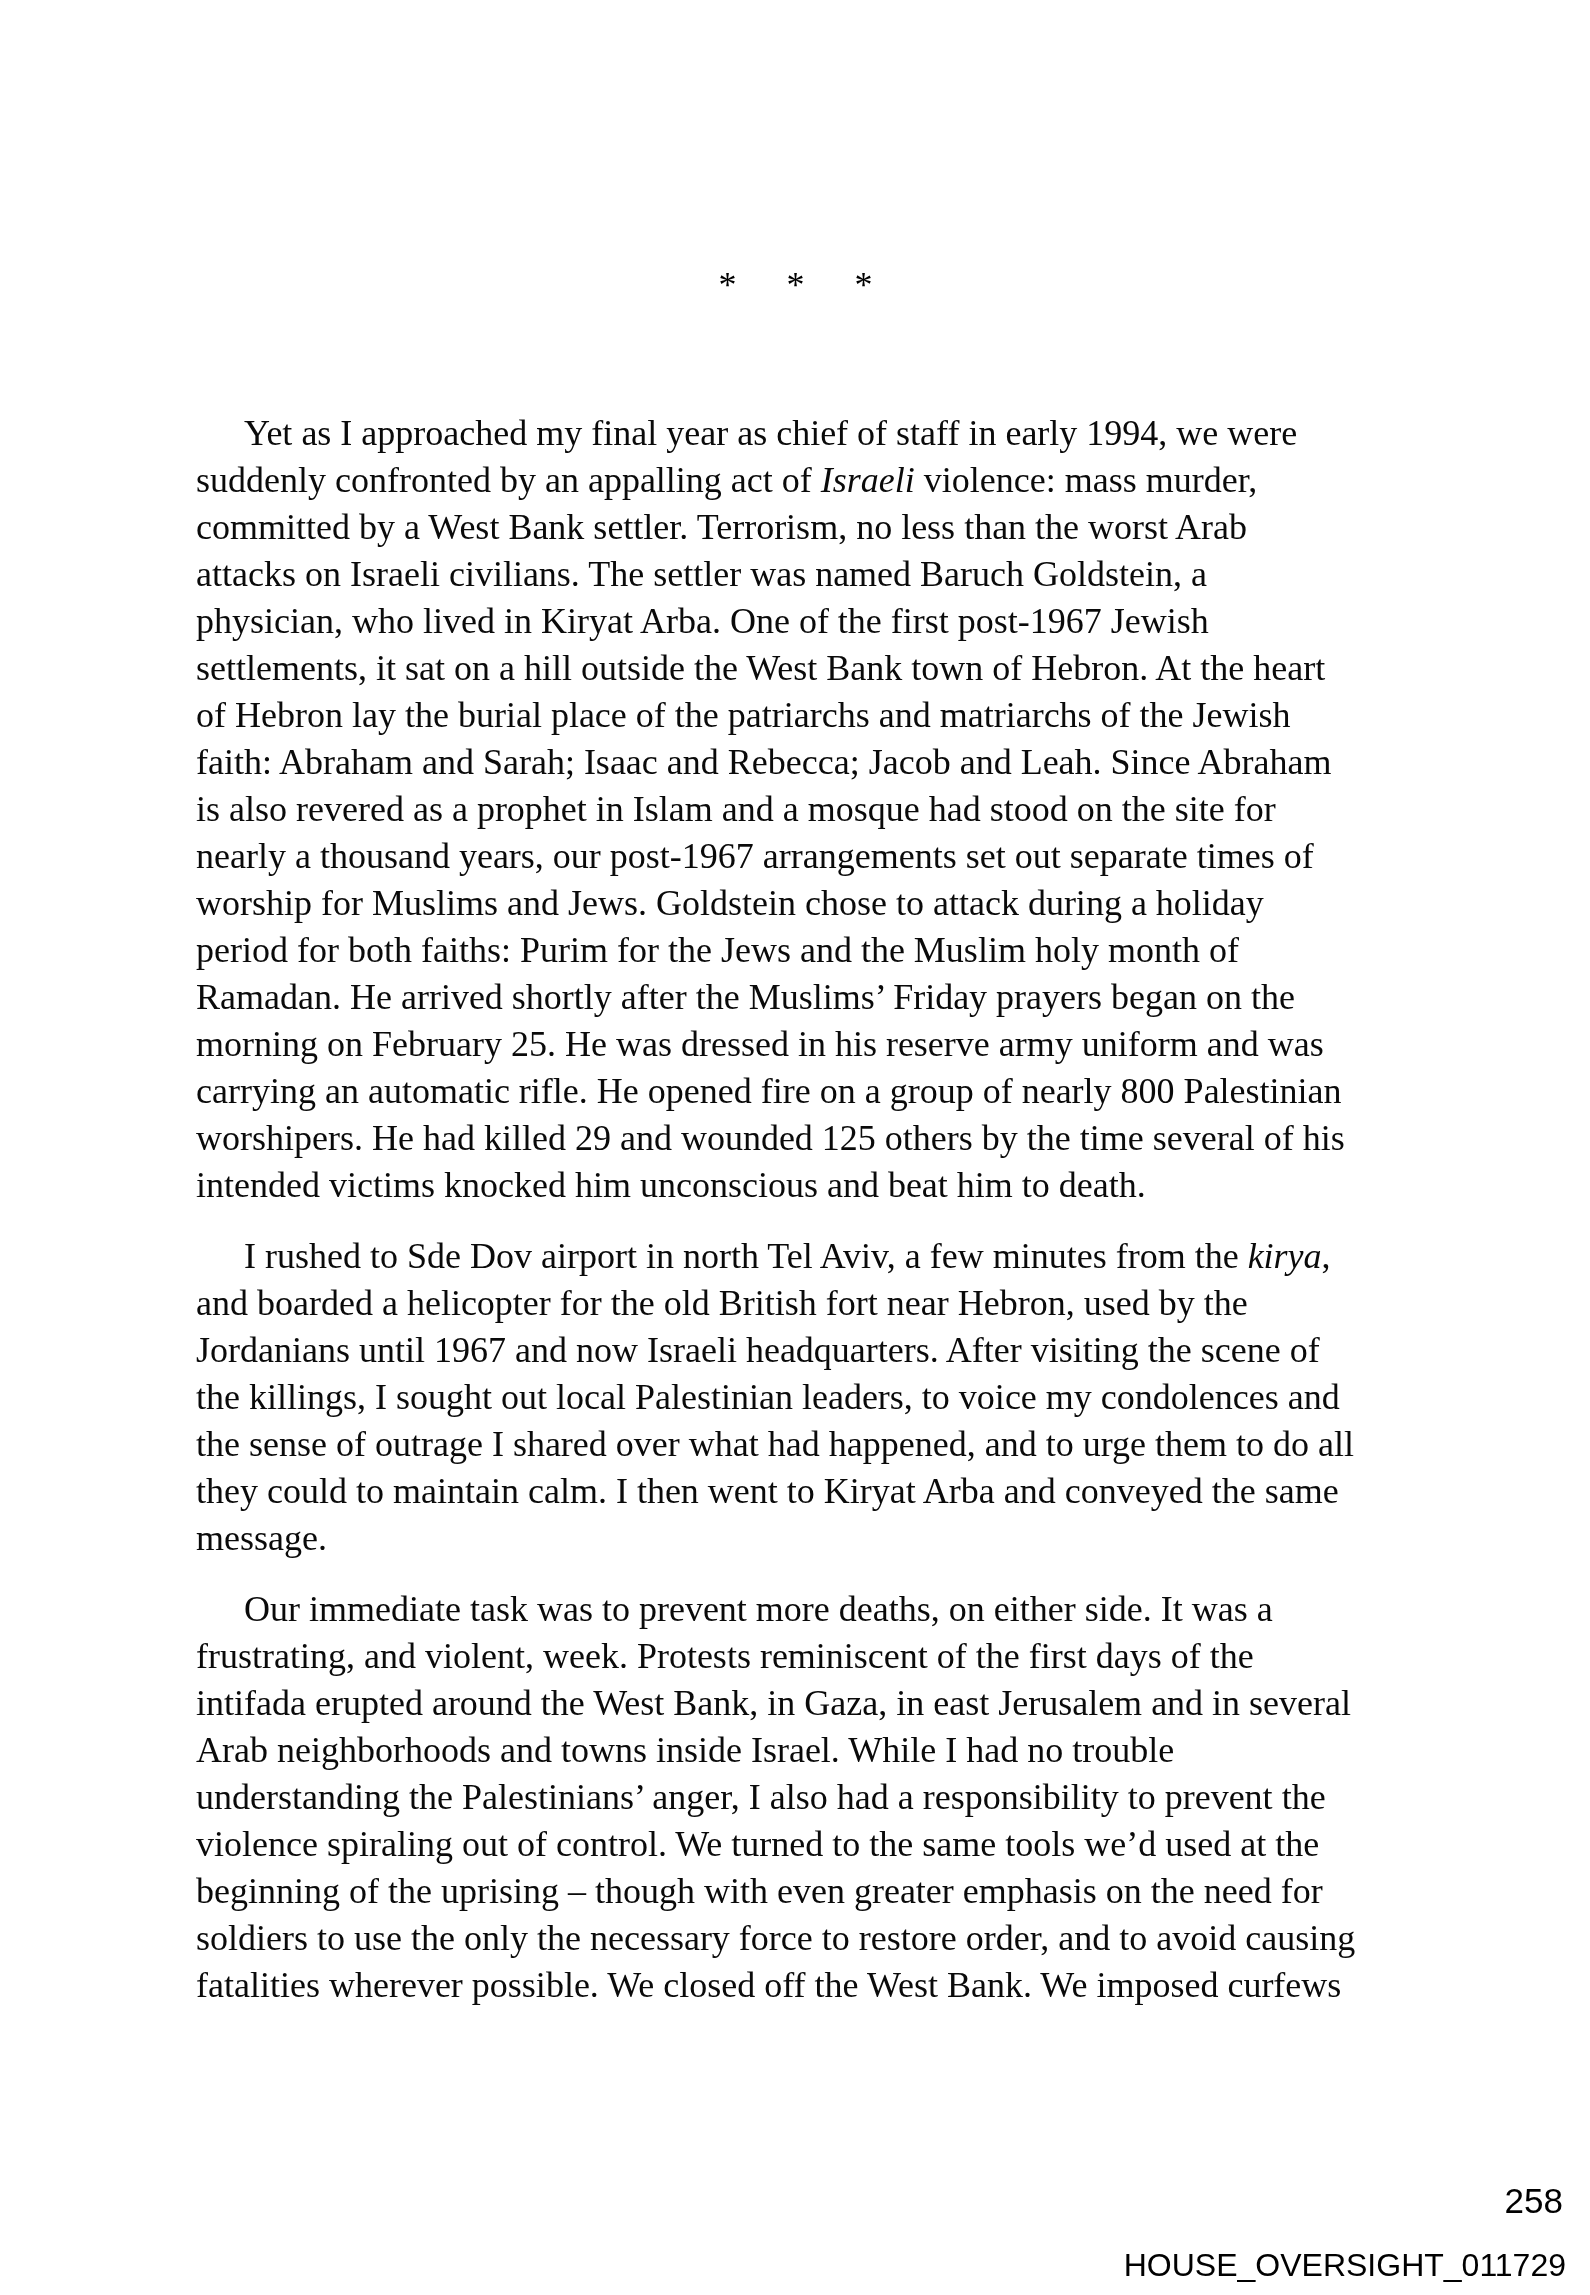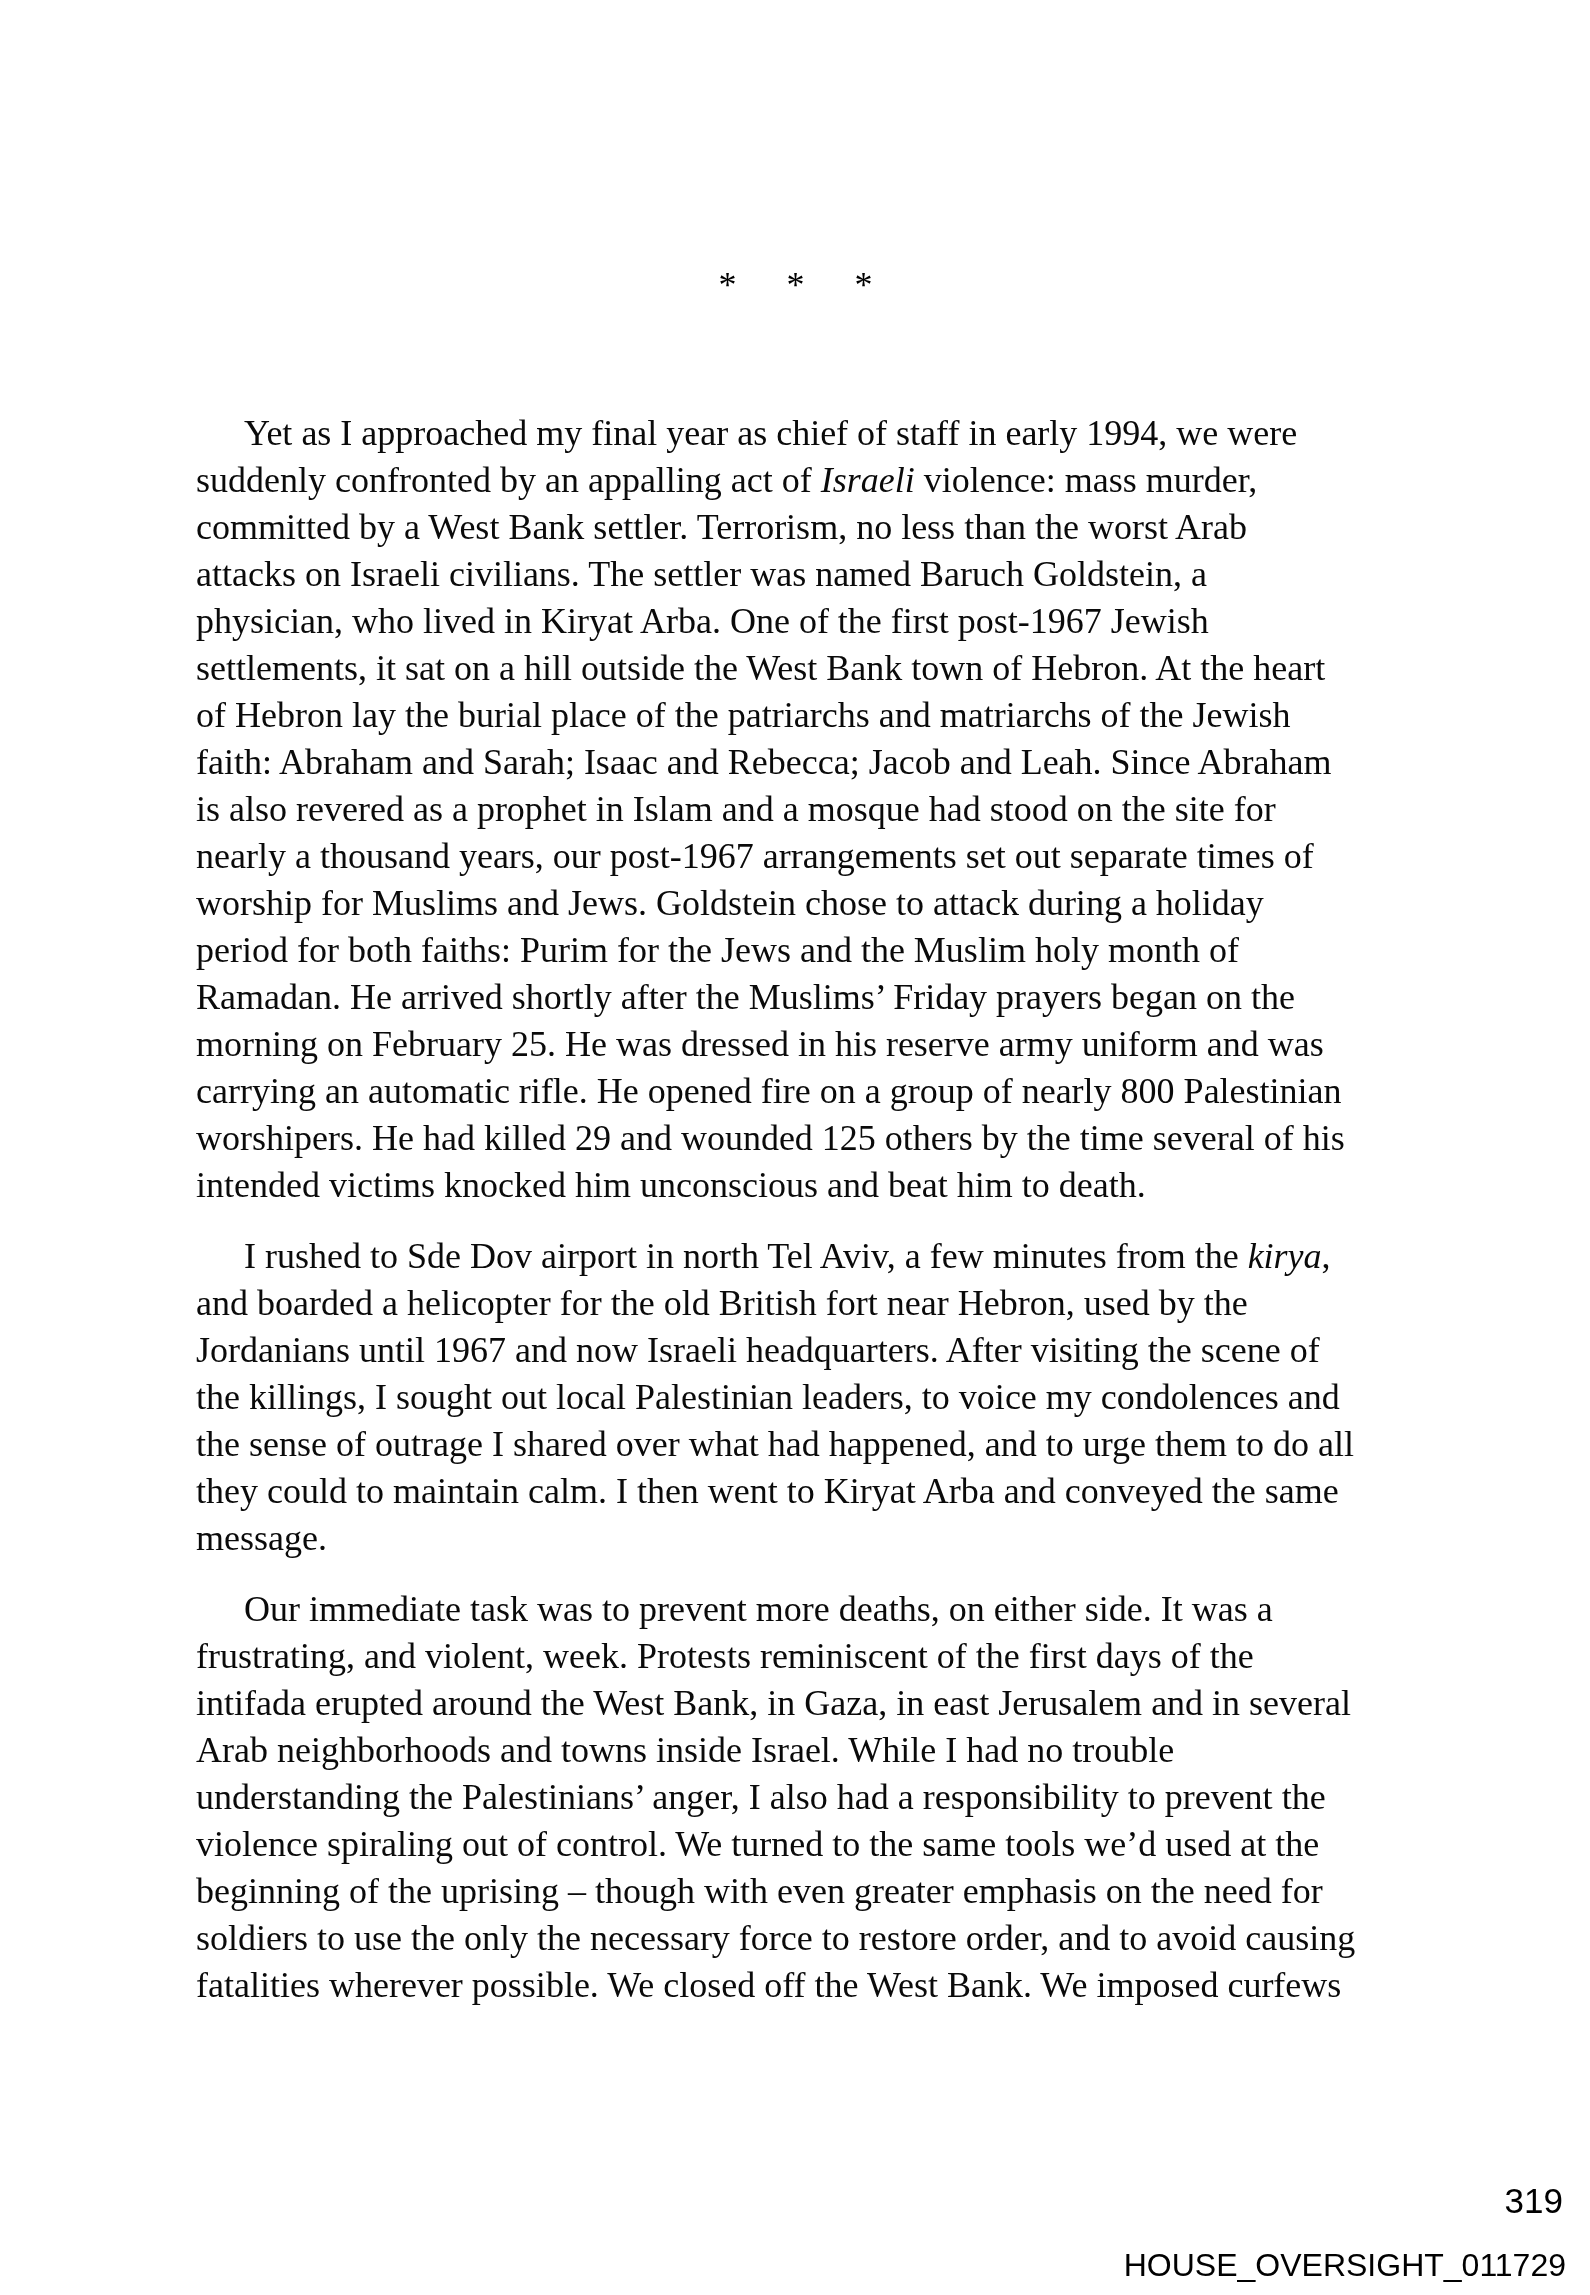--- a/index.html
+++ b/index.html
@@ -78,16 +78,16 @@
   <div class="section-break" id="section-break">
       <span>*</span>
       <span>*</span>
       <span>*</span>
     </div>
   <div class="text-body" id="text-body">
       <p><span>Yet as I approached my final year as chief of staff in early 1994, we were</span><br><span>suddenly confronted by an appalling act of </span><i>Israeli</i><span> violence: mass murder,</span><br><span>committed by a West Bank settler. Terrorism, no less than the worst Arab</span><br><span>attacks on Israeli civilians. The settler was named Baruch Goldstein, a</span><br><span>physician, who lived in Kiryat Arba. One of the first post-1967 Jewish</span><br><span>settlements, it sat on a hill outside the West Bank town of Hebron. At the heart</span><br><span>of Hebron lay the burial place of the patriarchs and matriarchs of the Jewish</span><br><span>faith: Abraham and Sarah; Isaac and Rebecca; Jacob and Leah. Since Abraham</span><br><span>is also revered as a prophet in Islam and a mosque had stood on the site for</span><br><span>nearly a thousand years, our post-1967 arrangements set out separate times of</span><br><span>worship for Muslims and Jews. Goldstein chose to attack during a holiday</span><br><span>period for both faiths: Purim for the Jews and the Muslim holy month of</span><br><span>Ramadan. He arrived shortly after the Muslims’ Friday prayers began on the</span><br><span>morning on February 25. He was dressed in his reserve army uniform and was</span><br><span>carrying an automatic rifle. He opened fire on a group of nearly 800 Palestinian</span><br><span>worshipers. He had killed 29 and wounded 125 others by the time several of his</span><br><span>intended victims knocked him unconscious and beat him to death.</span></p>
       <p><span>I rushed to Sde Dov airport in north Tel Aviv, a few minutes from the </span><i>kirya</i><span>,</span><br><span>and boarded a helicopter for the old British fort near Hebron, used by the</span><br><span>Jordanians until 1967 and now Israeli headquarters. After visiting the scene of</span><br><span>the killings, I sought out local Palestinian leaders, to voice my condolences and</span><br><span>the sense of outrage I shared over what had happened, and to urge them to do all</span><br><span>they could to maintain calm. I then went to Kiryat Arba and conveyed the same</span><br><span>message.</span></p>
       <p><span>Our immediate task was to prevent more deaths, on either side. It was a</span><br><span>frustrating, and violent, week. Protests reminiscent of the first days of the</span><br><span>intifada erupted around the West Bank, in Gaza, in east Jerusalem and in several</span><br><span>Arab neighborhoods and towns inside Israel. While I had no trouble</span><br><span>understanding the Palestinians’ anger, I also had a responsibility to prevent the</span><br><span>violence spiraling out of control. We turned to the same tools we’d used at the</span><br><span>beginning of the uprising – though with even greater emphasis on the need for</span><br><span>soldiers to use the only the necessary force to restore order, and to avoid causing</span><br><span>fatalities wherever possible. We closed off the West Bank. We imposed curfews</span></p>
     </div>
-  <div class="page-number">319</div>
+  <div class="page-number">258</div>
   <div class="bates-number">HOUSE_OVERSIGHT_011729</div>
 </div>
 
 
 </body></html>

